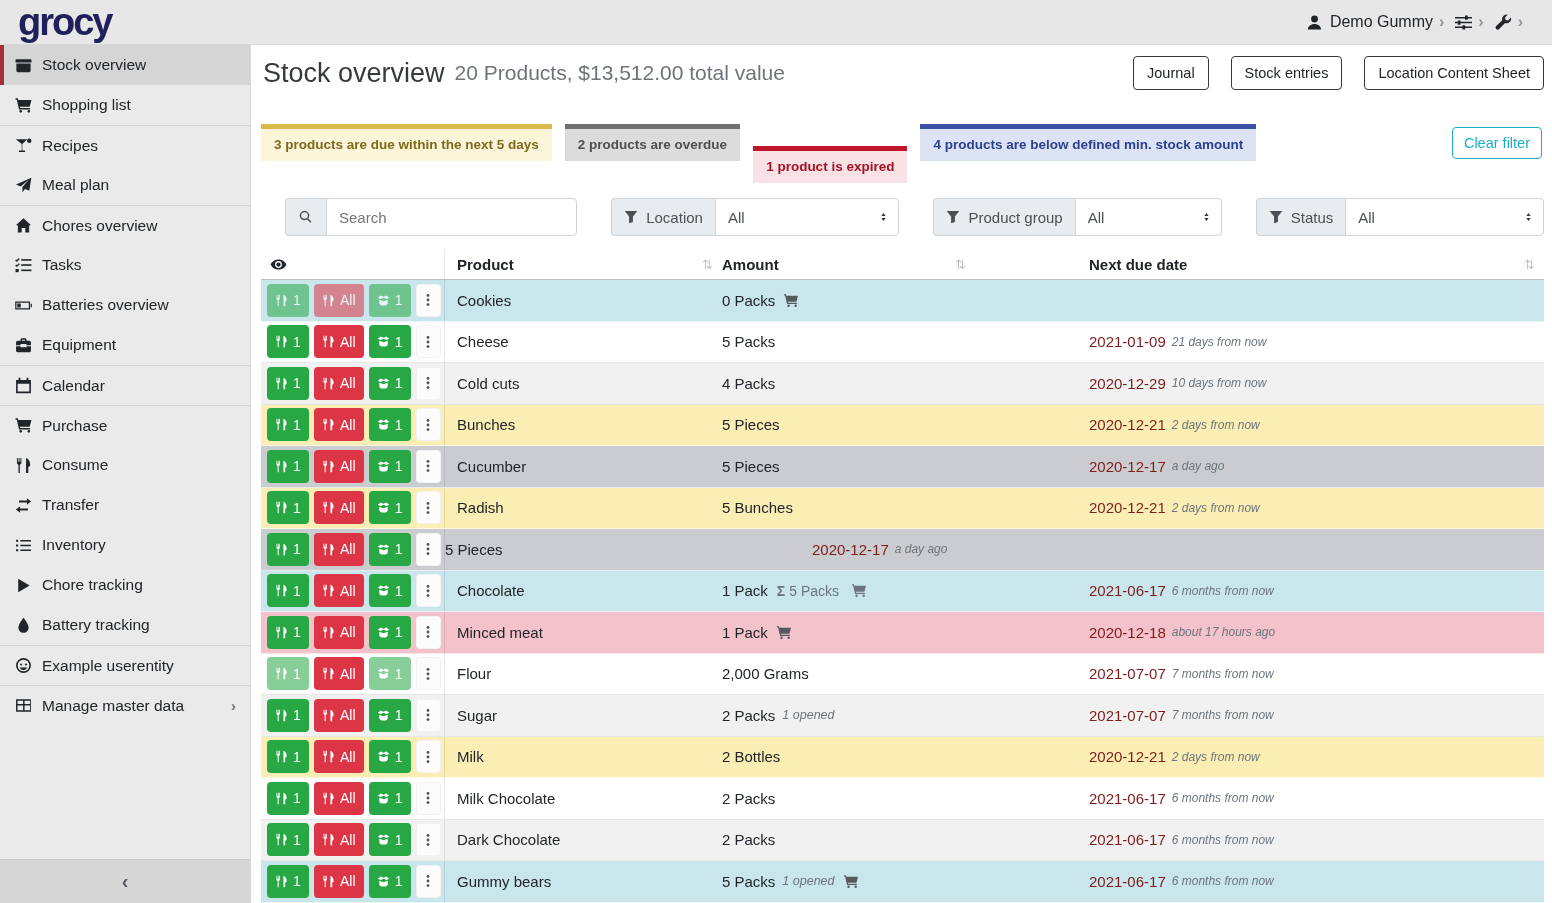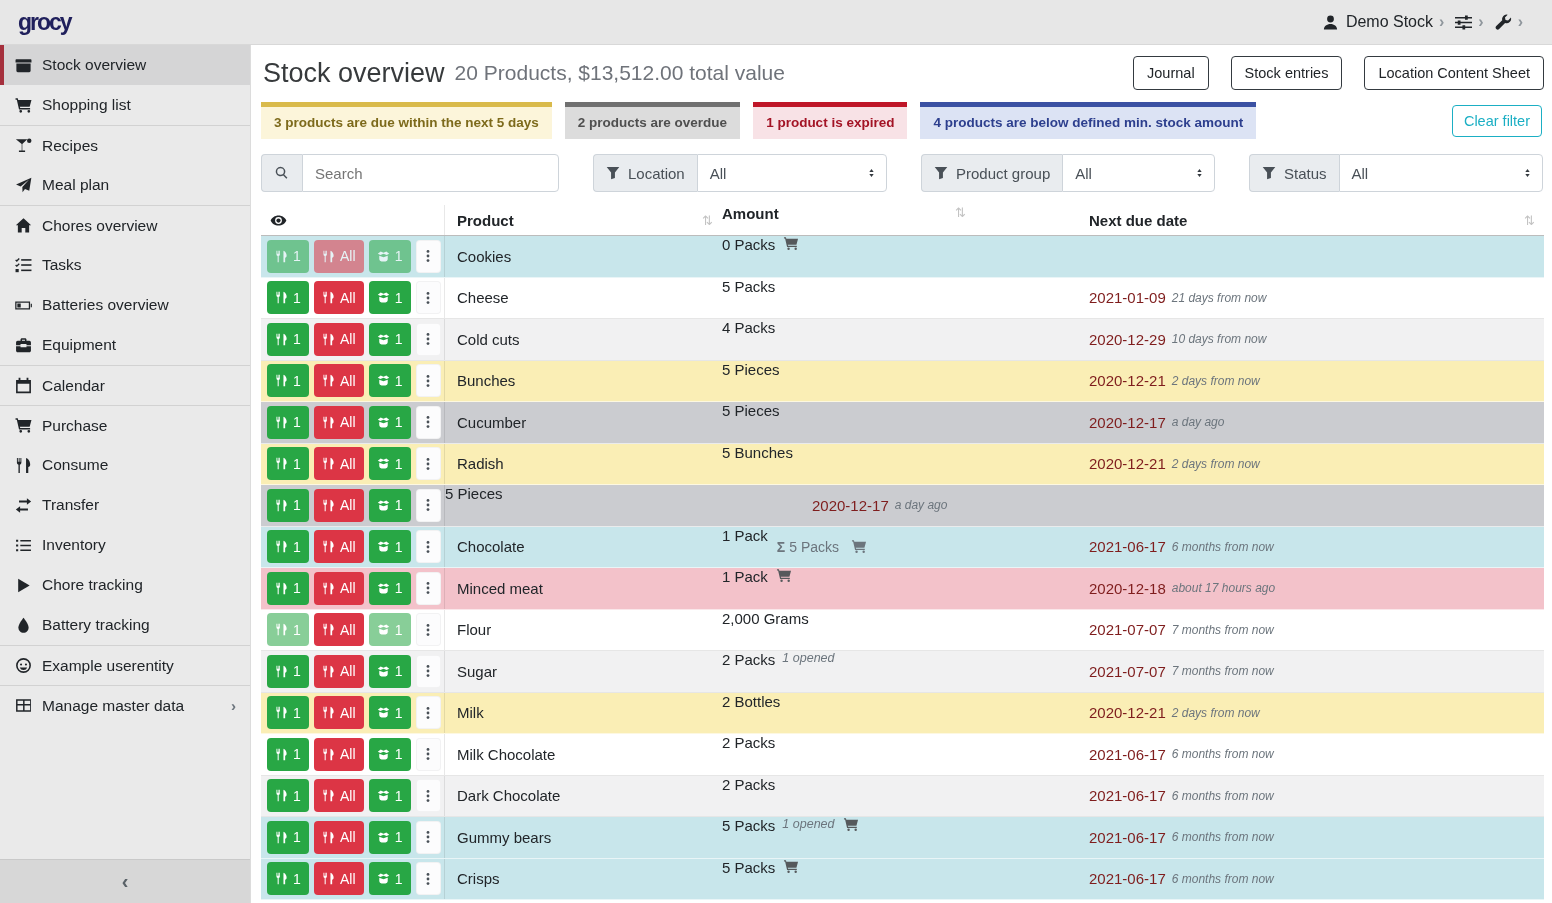--- a/index.html
+++ b/index.html
@@ -2,21 +2,21 @@
 <html style="--green: #28a745; --red: #dc3545; --accent: #a5303d; --teal: #1bafc4; --row-below-min: #c8e6eb; --row-due-soon: #faeeb5; --row-overdue: #cbccd0; --row-expired: #f3c2ca; --banner-due-bg: #fcf5da; --banner-due-border: #d9ba4b; --banner-due-text: #7d6a1b; --banner-overdue-bg: #dcdcdc; --banner-overdue-border: #707070; --banner-overdue-text: #4f4f4f; --banner-expired-bg: #f8e2e6; --banner-expired-border: #bf1628; --banner-expired-text: #a31325; --banner-below-bg: #dce3f4; --banner-below-border: #3b51a3; --banner-below-text: #2d3f8e;"><head>
 <meta charset="utf-8">
 <style>
   * { box-sizing: border-box; margin: 0; padding: 0; }
   html,body { width:1552px; height:903px; overflow:hidden; background:#fff;
     font-family:"Liberation Sans","DejaVu Sans",sans-serif; color:#212529; }
 
   
   .topbar { position:absolute; left:0; top:0; right:0; height:45px; background:#e7e7e7;
     border-bottom:1px solid #d8d8d8; display:flex; align-items:center; padding:0 18px; z-index:5;}
-  .logo { font-size:23px; font-weight:bold; letter-spacing:-2px; color:#20205c; cursor:pointer; }
+  .logo { font-size:38px; font-weight:bold; letter-spacing:-2px; color:#20205c; cursor:pointer; }
   .topbar-right { margin-left:auto; display:flex; align-items:center; font-size:16px; }
   .tb-ic svg { width:17px; height:17px; fill:#212529; display:block; }
   .tb-user { margin-left:7px; cursor:pointer; }
   .tb-chev { color:#8f969c; font-weight:bold; font-size:16px; margin:0 11px 0 6px; }
   .tb-group { display:flex; align-items:center; cursor:pointer; }
 
   
   .sidebar { position:absolute; left:0; top:45px; bottom:0; width:251px; background:#eaeaea;
     border-right:1px solid #dcdcdc; }
   .nav-item { height:40px; display:flex; align-items:center; gap:9px; padding:0 14px;
@@ -38,28 +38,28 @@
   .page-title { font-size:27px; font-weight:500; color:#373a3c; }
   .page-subtitle { font-size:21px; color:#6f737a; margin-left:10px; }
   .head-buttons { margin-left:auto; display:flex; gap:22px; }
   .btn-outline { background:#fff; border:1px solid #343a40; border-radius:4px; color:#212529;
     font-size:14.5px; padding:8px 13px; cursor:pointer; font-family:inherit; }
 
   .banners { display:flex; align-items:center; gap:13px; }
   .banner { border-top:5px solid; padding:8px 13px 9px; font-size:13.5px; font-weight:bold; cursor:pointer; }
   .banner.due-soon  { background:var(--banner-due-bg);     border-color:var(--banner-due-border);     color:var(--banner-due-text); }
   .banner.overdue   { background:var(--banner-overdue-bg); border-color:var(--banner-overdue-border); color:var(--banner-overdue-text); }
-  .banner.expired   { background:var(--banner-expired-bg); border-color:var(--banner-expired-border); color:var(--banner-expired-text); }
+  .banner.expired   { background:var(--banner-expired-bg); border-color:var(--banner-expired-border); color:var(--banner-expired-text);margin-top:44px; }
   .banner.below-min { background:var(--banner-below-bg);   border-color:var(--banner-below-border);   color:var(--banner-below-text); }
   .clear-filter { margin-left:auto; background:#fff; border:1px solid var(--teal); color:var(--teal);
     border-radius:4px; font-size:14.5px; padding:7px 11px; cursor:pointer; font-family:inherit; margin-right:2px;}
 
   .filters { display:flex; margin:15px 0 13px; }
   .input-group { display:flex; height:38px; }
-  .search-group { width:298px; }
+  .search-group { width:298px;margin-left:24px; }
   .prepend { background:#e9ecef; border:1px solid #ced4da; border-right:0; border-radius:4px 0 0 4px;
     display:flex; align-items:center; justify-content:center; gap:8px; color:#495057; padding:0 12px; font-size:15px; }
   .prepend svg { width:14px; height:14px; fill:#495057; }
   .search-group .prepend { width:41px; padding:0; }
   .search-input { flex:1; border:1px solid #ced4da; border-radius:0 4px 4px 0; padding:0 12px;
     font-size:15px; color:#495057; font-family:inherit; outline:none; min-width:0;}
   .select-group { width:294px; margin-left:34px; cursor:pointer; }
   .select-box { flex:1; position:relative; background:#fff; border:1px solid #ced4da;
     border-radius:0 4px 4px 0; display:flex; align-items:center; padding:0 12px; font-size:15px; color:#495057; }
   .updown { position:absolute; right:9px; top:50%; transform:translateY(-50%); }
@@ -70,21 +70,21 @@
     font-weight:bold; font-size:15px; }
   .trow { display:flex; align-items:center; height:41.5px; border-bottom:1px solid #e6e6e6; font-size:15px; }
   .trow.stripe    { background:#f1f1f2; }
   .trow.below-min { background:var(--row-below-min); border-bottom-color:rgba(255,255,255,.6); }
   .trow.due-soon  { background:var(--row-due-soon);  border-bottom-color:rgba(255,255,255,.6); }
   .trow.overdue   { background:var(--row-overdue);   border-bottom-color:rgba(255,255,255,.6); }
   .trow.expired   { background:var(--row-expired);   border-bottom-color:rgba(255,255,255,.6); }
   .c-actions { width:184px; padding-left:6px; align-self:stretch; display:flex; align-items:center;
     border-right:1px solid rgba(0,0,0,.09); }
   .c-product { width:277px; padding-left:12px; position:relative; align-self:stretch; display:flex; align-items:center;}
-  .c-amount  { width:253px; position:relative; align-self:stretch; display:flex; }
+  .c-amount  { width:253px; position:relative; align-self:stretch; display:flex; align-items:center;}
   .c-due     { flex:1; padding-left:114px; position:relative; align-self:stretch; display:flex; align-items:center;}
   .sort { position:absolute; right:9px; color:#c3c3c3; font-size:13px; font-weight:normal; cursor:pointer; }
   .eye-btn { margin-left:3px; cursor:pointer; display:flex; }
   .eye-btn svg { width:17px; height:17px; fill:#212529; }
 
   .acts { display:flex; gap:5px; align-items:center; }
   .btn-act { height:33px; border:none; border-radius:4px; color:#fff; display:flex; align-items:center;
     justify-content:center; gap:5px; font-size:14px; padding:0 8px; cursor:pointer; font-family:inherit;}
   .btn-act svg { width:13px; height:13px; fill:#fff; }
   .btn-green { background:var(--green); min-width:42px; }
@@ -108,21 +108,21 @@
 
 <header class="topbar">
   <div class="logo">grocy</div>
   <div class="topbar-right">
     <span class="tb-group">
       <span class="tb-ic" style="display: flex;">
           <svg viewBox="0 0 16 16">
             <path d="M8 1.5a3.2 3.2 0 1 1 0 6.4 3.2 3.2 0 0 1 0-6.4zM1.8 14.5c0-3 2.8-5.1 6.2-5.1s6.2 2.1 6.2 5.1z"></path>
           </svg>
         </span>
-      <span class="tb-user">Demo Stock</span>
+      <span class="tb-user">Demo Gummy</span>
     </span>
     <span class="tb-chev">›</span>
     <span class="tb-group">
       <span class="tb-ic" style="display: flex;">
           <svg viewBox="0 0 16 16">
             <path d="M0 2.8h16v1.4H0zM0 7.3h16v1.4H0zM0 11.8h16v1.4H0zM9.4 1.5h2.6v4H9.4zM2.6 6h2.6v4H2.6zM7 10.5h2.6v4H7z"></path>
           </svg>
         </span>
     </span>
     <span class="tb-chev">›</span>

